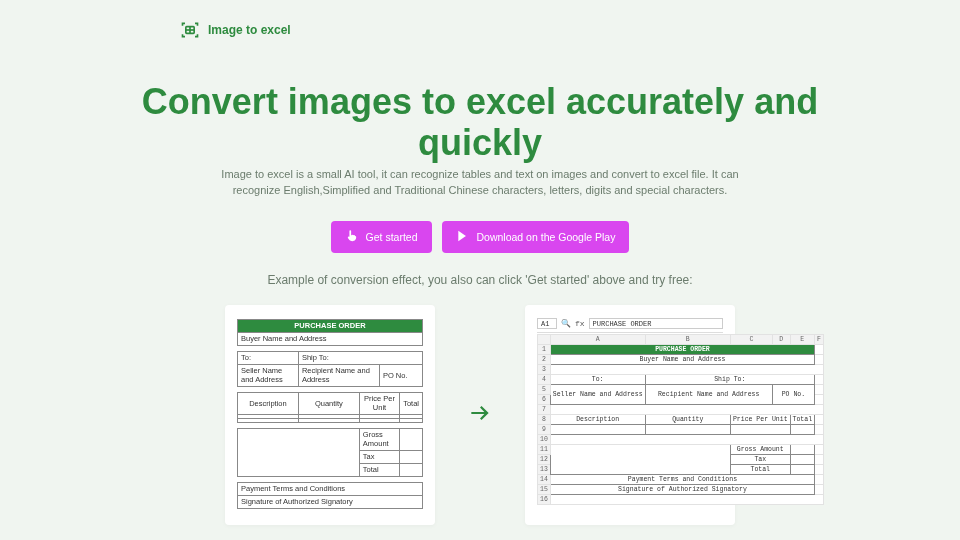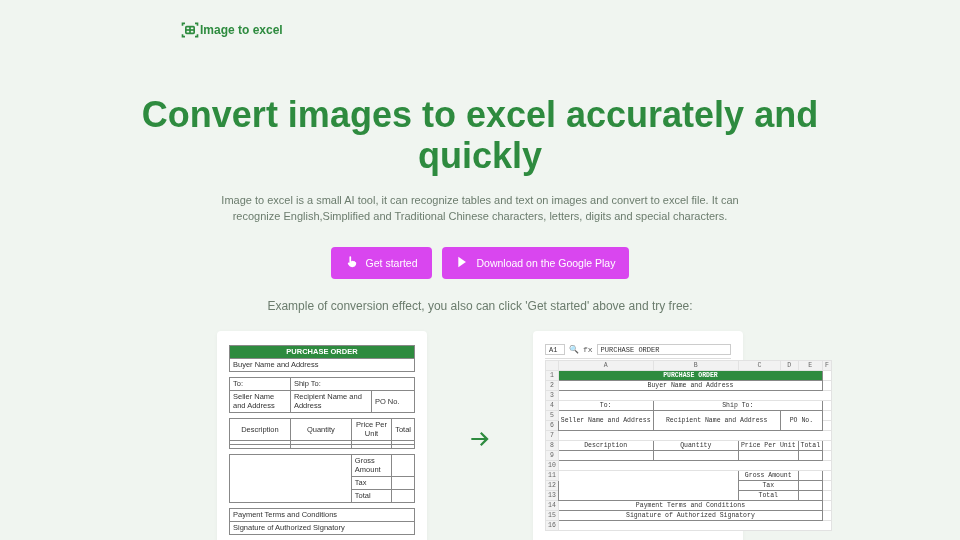--- a/index.html
+++ b/index.html
@@ -8,42 +8,42 @@
     height: 540px;
     background: #f0f5f0;
     font-family: -apple-system, BlinkMacSystemFont, "Segoe UI", Arial, sans-serif;
     color: #333;
     overflow: hidden;
   }
   .header {
     display: flex;
     align-items: center;
     padding: 20px 0 0 180px;
-    gap: 0;
+    gap: 8px;
   }
   .logo-icon {
     width: 20px; height: 20px;
     color: #2e8b3f;
   }
   .logo-text {
     color: #2e8b3f;
     font-size: 12px;
     font-weight: 600;
   }
   .hero {
     text-align: center;
     padding-top: 38px;
   }
   .hero h1 {
     color: #2e8b3f;
     font-size: 36px;
     font-weight: 700;
     line-height: 1.15;
     max-width: 720px;
-    margin: 16px auto;
+    margin: 3px auto;
   }
   .hero p.sub {
     color: #6b7c6d;
     font-size: 11px;
     line-height: 1.45;
     margin: 0 auto 0;
     max-width: 540px;
   }
   .cta-row {
     display: flex;
@@ -69,21 +69,21 @@
   .btn svg { width: 14px; height: 14px; fill: #fff; }
   .example-text {
     color: #6b7c6d;
     font-size: 12px;
     margin-top: 20px;
   }
   .compare {
     display: flex;
     justify-content: center;
     align-items: center;
-    gap: 40px;
+    gap: 32px;
     margin-top: 18px;
   }
   .panel {
     width: 210px;
     height: 220px;
     background: #fff;
     border-radius: 4px;
     box-shadow: 0 1px 4px rgba(0,0,0,.04);
     padding: 14px 12px;
     display: flex;

